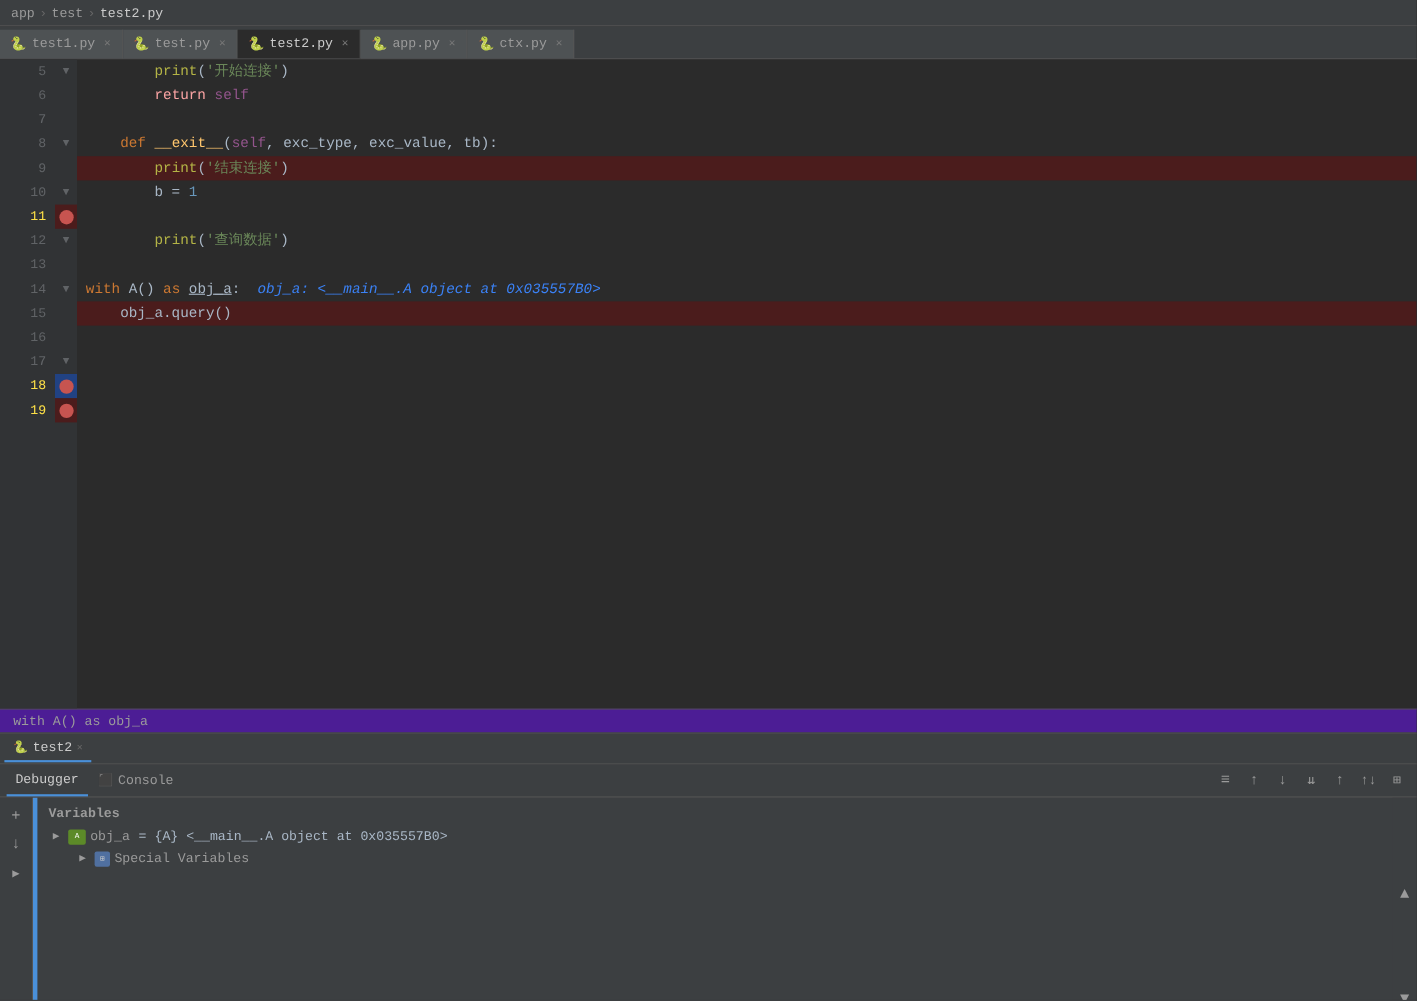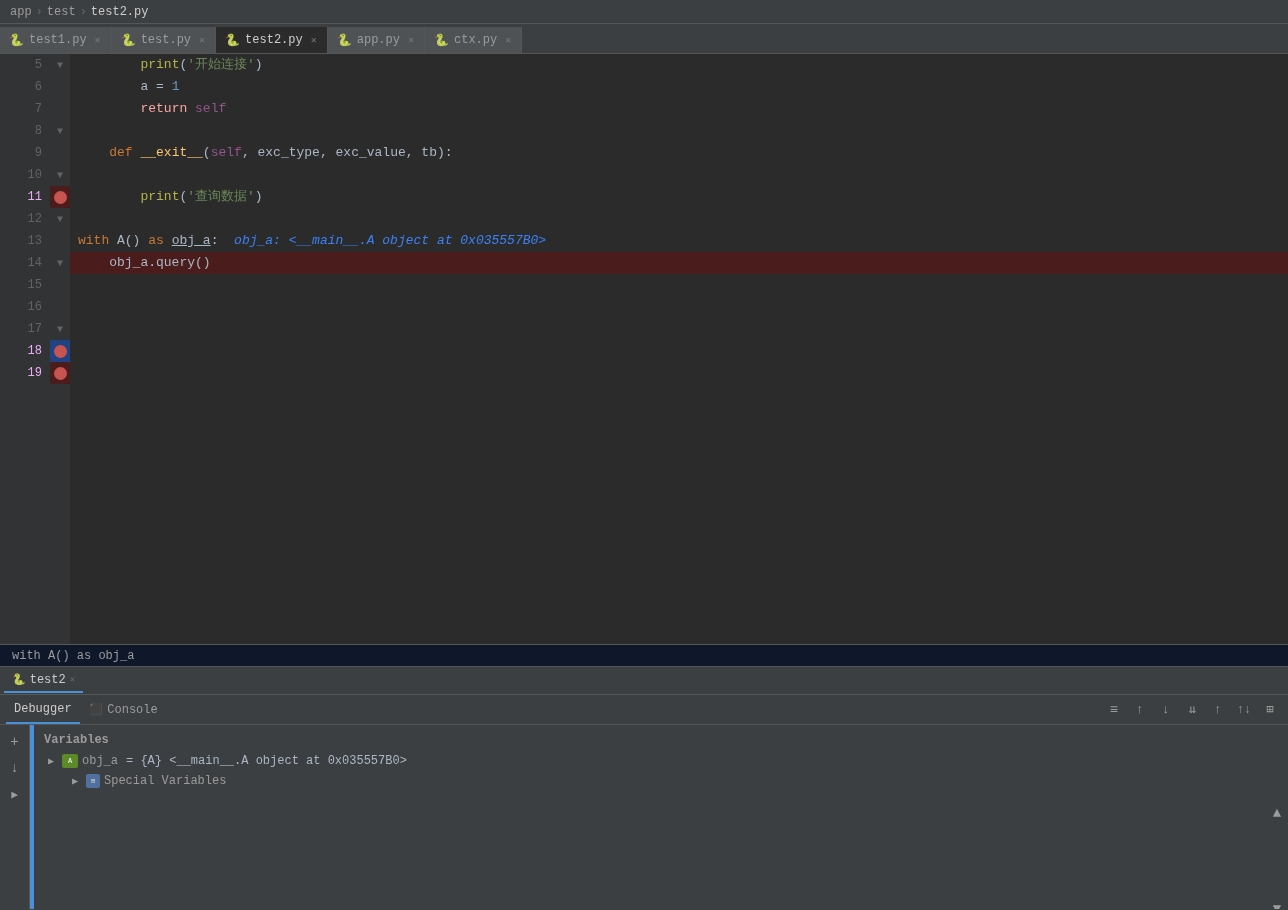--- a/index.html
+++ b/index.html
@@ -122,21 +122,21 @@
     
     .gutter {
       width: 20px;
       background: #313335;
       flex-shrink: 0;
       position: relative;
     }
 
     
     .tooltip-bar {
-      background: #0f172a;
+      background: #4c1d95;
       height: 22px;
       line-height: 22px;
       font-size: 12px;
       color: #9b9b9b;
       padding: 0 12px;
       border-top: 1px solid #555;
     }
 
     
     .debug-panel {
@@ -263,21 +263,21 @@
     .var-name { color: #9b9b9b; }
     .var-value { color: #a9b7c6; margin-left: 4px; }
 
     .line-num-row {
       height: 22px;
       line-height: 22px;
       font-size: 12px;
     }
 
     
-    .ln-active { color: #f0abfc; }
+    .ln-active { color: #fde047; }
   </style>
 </head>
 <body>
 
 <div class="breadcrumb-bar">
   <span>app</span>
   <span class="sep"> › </span>
   <span>test</span>
   <span class="sep"> › </span>
   <span class="highlight">test2.py</span>
@@ -380,29 +380,30 @@
     <div style="height:22px;background:#4b1c1c;display:flex;align-items:center;justify-content:center;">
       <span style="width:13px;height:13px;background:#c75450;border-radius:50%;display:inline-block;"></span>
     </div>
   </div>
 
   <div class="code-content">
 
 
     <div class="code-line">        <span class="kw-print">print</span>(<span class="str-val">'开始连接'</span>)</div>
 
-    <div class="code-line">        a = <span class="num-val">1</span></div>
 
     <div class="code-line">        <span class="kw-return">return</span> <span class="self-kw">self</span></div>
 
     <div class="code-line"></div>
 
     <div class="code-line">    <span class="kw-def">def</span> <span class="fn-name">__exit__</span>(<span class="self-kw">self</span>, <span class="param">exc_type</span>, <span class="param">exc_value</span>, <span class="param">tb</span>):</div>
 
-
+    <div class="code-line breakpoint-line">        <span class="kw-print">print</span>(<span class="str-val">'结束连接'</span>)</div>
+
+    <div class="code-line">        b = <span class="num-val">1</span></div>
 
     <div class="code-line"></div>
 
 
     <div class="code-line">        <span class="kw-print">print</span>(<span class="str-val">'查询数据'</span>)</div>
 
     <div class="code-line"></div>
 
     <div class="code-line"><span class="kw-with">with</span> A() <span class="kw-as">as</span> <span style="color:#a9b7c6;text-decoration:underline;">obj_a</span>:  <span class="inline-hint">obj_a: &lt;__main__.A object at 0x035557B0&gt;</span></div>
 

